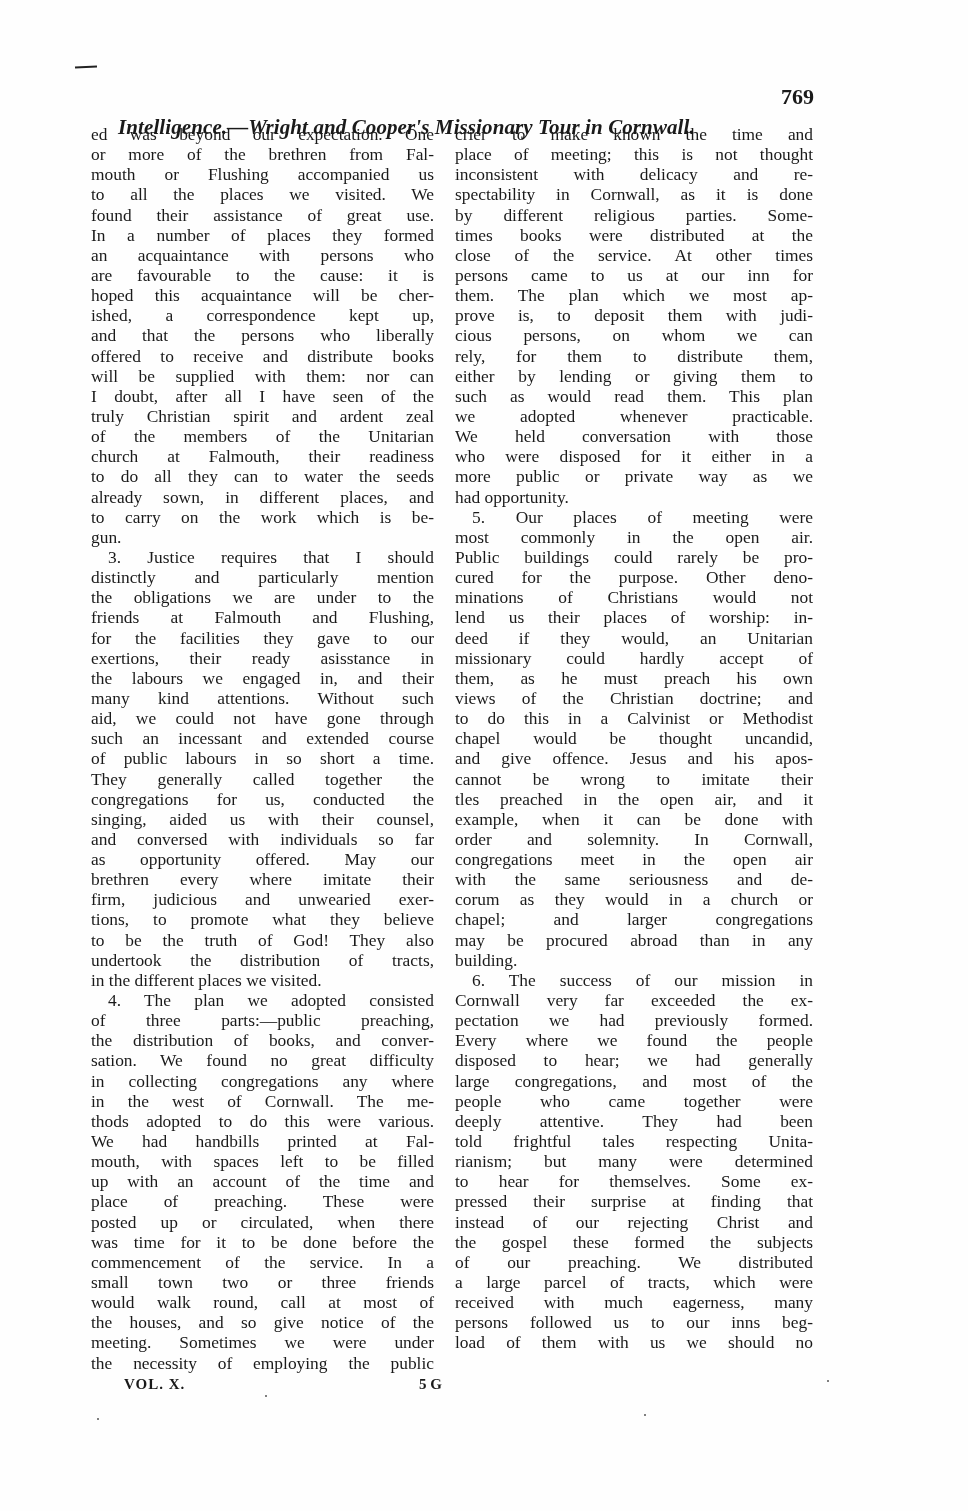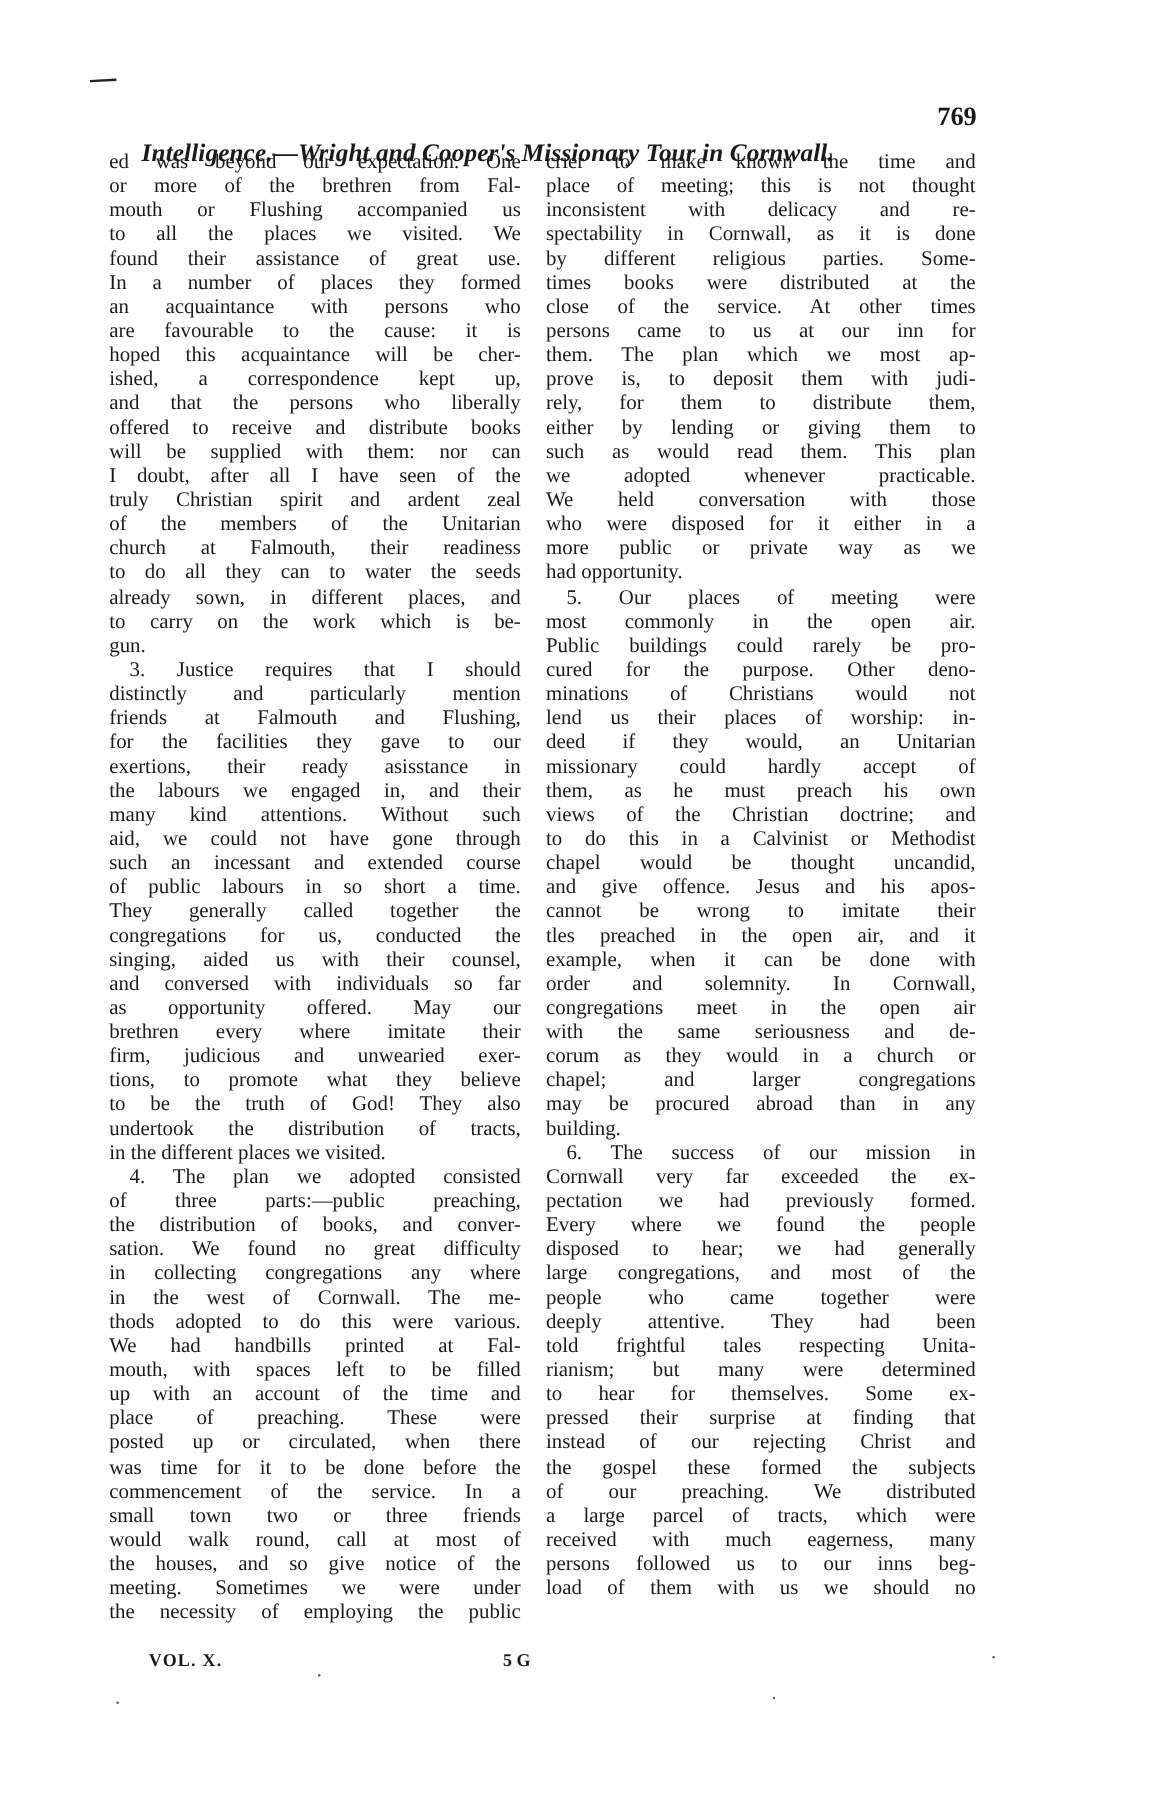--- a/index.html
+++ b/index.html
@@ -51,20 +51,21 @@
       <span class="line">I doubt, after all I have seen of the</span>
       <span class="line">truly Christian spirit and ardent zeal</span>
       <span class="line">of the members of the Unitarian</span>
       <span class="line">church at Falmouth, their readiness</span>
       <span class="line">to do all they can to water the seeds</span>
       <span class="line">already sown, in different places, and</span>
       <span class="line">to carry on the work which is be-</span>
       <span class="line last">gun.</span>
       <span class="line indent">3. Justice requires that I should</span>
       <span class="line">distinctly and particularly mention</span>
+      <span class="line">the obligations we are under to the</span>
       <span class="line">friends at Falmouth and Flushing,</span>
       <span class="line">for the facilities they gave to our</span>
       <span class="line">exertions, their ready asisstance in</span>
       <span class="line">the labours we engaged in, and their</span>
       <span class="line">many kind attentions.   Without such</span>
       <span class="line">aid, we could not have gone through</span>
       <span class="line">such an incessant and extended course</span>
       <span class="line">of public labours in so short a time.</span>
       <span class="line">They generally called together the</span>
       <span class="line">congregations for us, conducted the</span>
@@ -101,20 +102,21 @@
       <span class="line">crier to make known the time and</span>
       <span class="line">place of meeting; this is not thought</span>
       <span class="line">inconsistent with delicacy and re-</span>
       <span class="line">spectability in Cornwall, as it is done</span>
       <span class="line">by different religious parties.   Some-</span>
       <span class="line">times books were distributed at the</span>
       <span class="line">close of the service.   At other times</span>
       <span class="line">persons came to us at our inn for</span>
       <span class="line">them.   The plan which we most ap-</span>
       <span class="line">prove is, to deposit them with judi-</span>
+      <span class="line">cious persons, on whom we can</span>
       <span class="line">rely, for them to distribute them,</span>
       <span class="line">either by lending or giving them to</span>
       <span class="line">such as would read them.   This plan</span>
       <span class="line">we adopted whenever practicable.</span>
       <span class="line">We held conversation with those</span>
       <span class="line">who were disposed for it either in a</span>
       <span class="line">more public or private way as we</span>
       <span class="line last">had opportunity.</span>
       <span class="line indent">5. Our places of meeting were</span>
       <span class="line">most commonly in the open air.</span>

